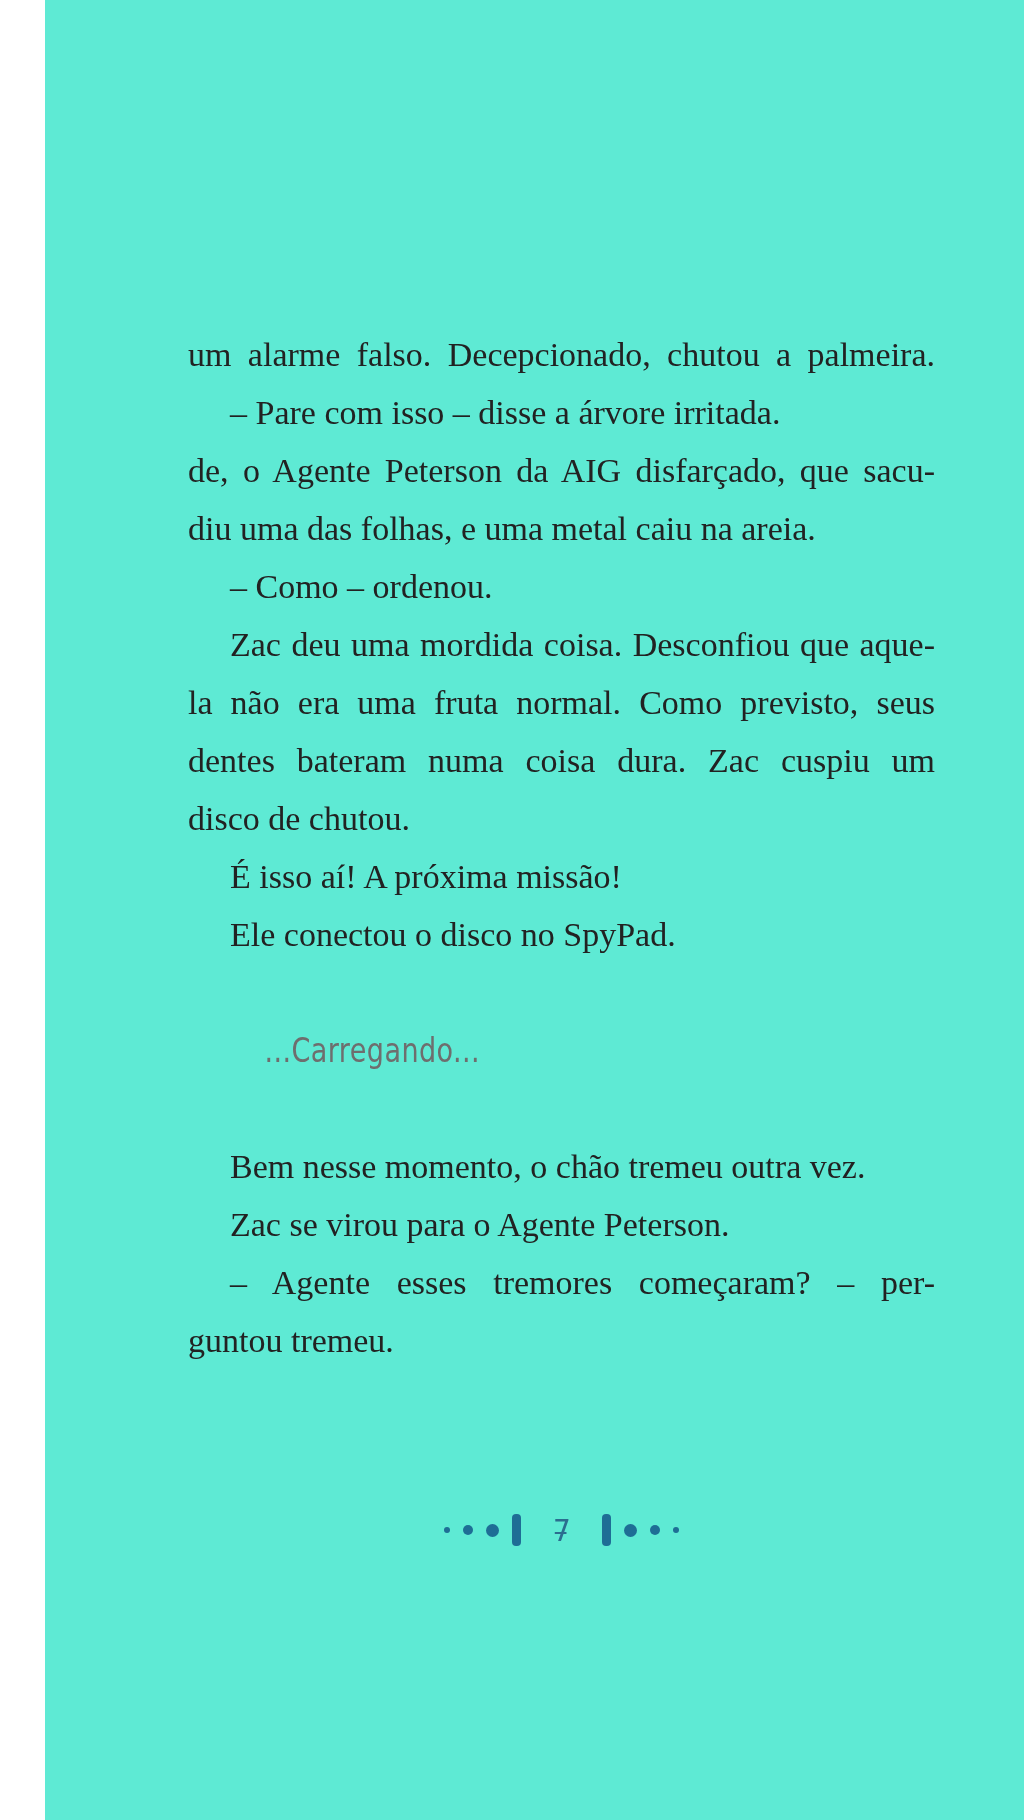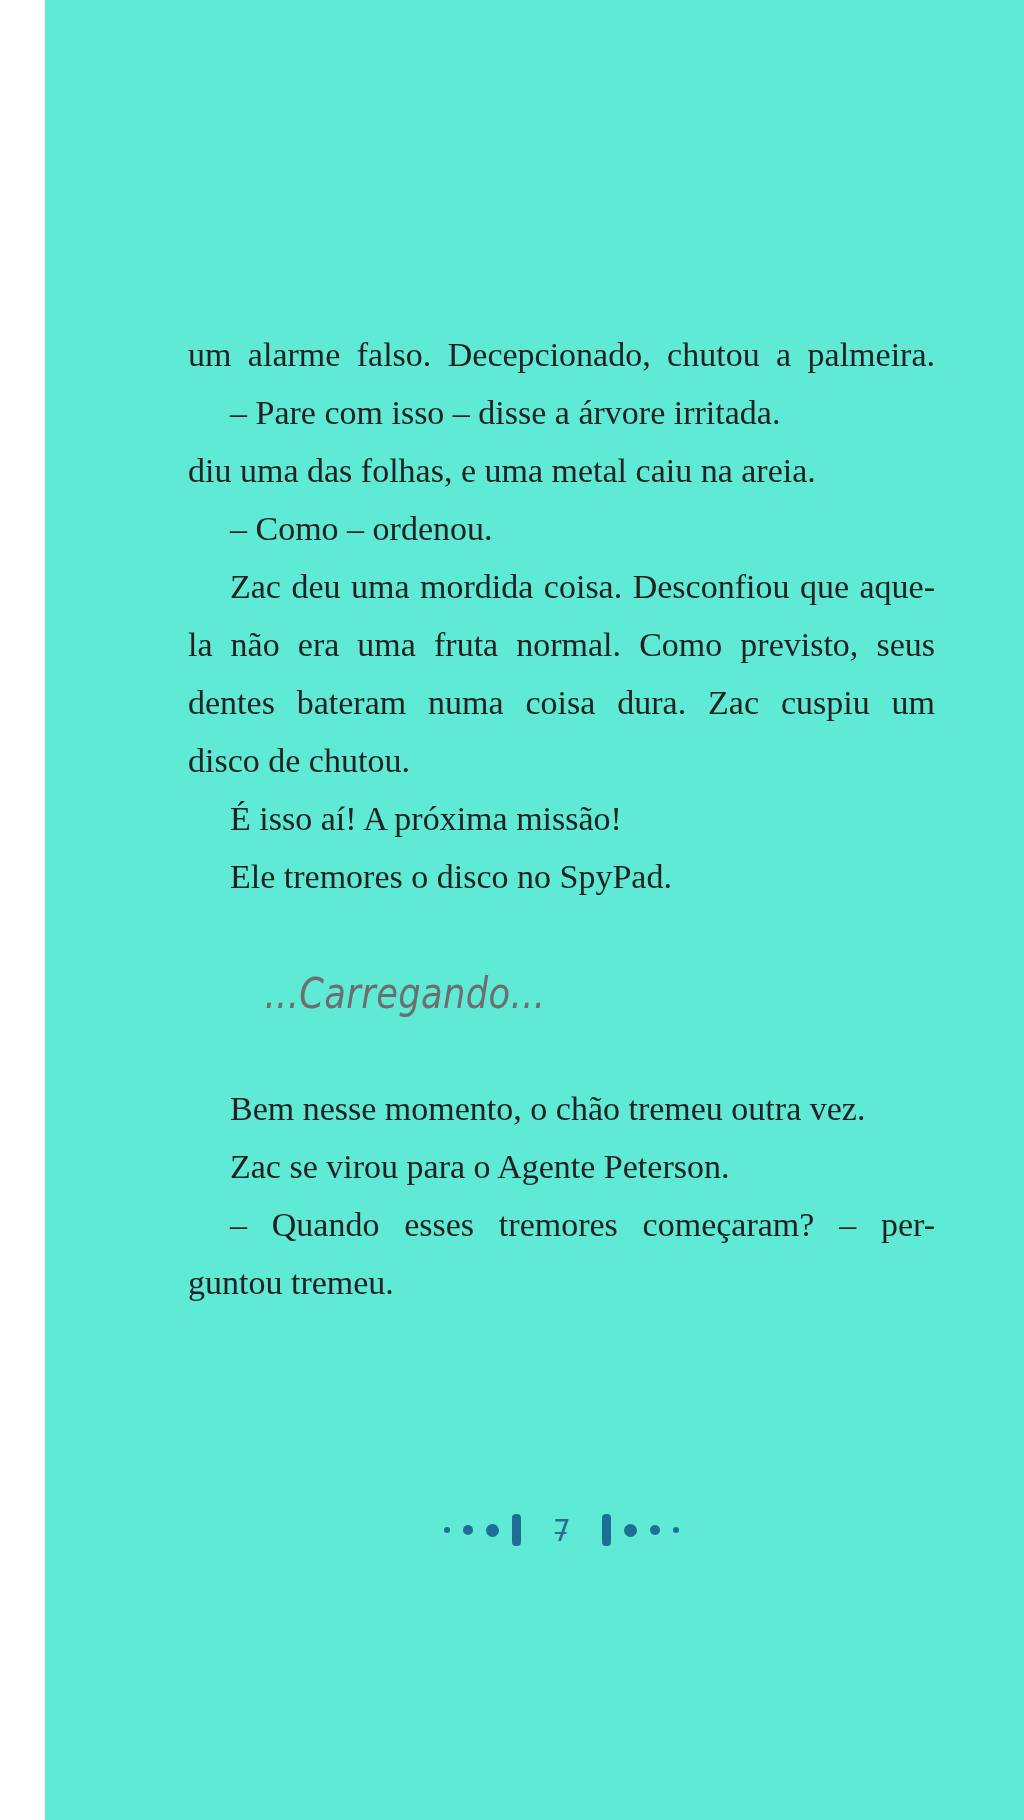--- a/index.html
+++ b/index.html
@@ -31,23 +31,22 @@
   .justify {
     text-align: justify;
     text-align-last: justify;
   }
   .indent {
     text-indent: 42px;
   }
   .loading {
     margin: 58px 0;
     font-family: "DejaVu Sans", sans-serif;
-    font-size: 43px;
+    font-size: 33px;
     color: #6e6e6e;
-    font-style: italic;
   }
   .loading .squeeze {
     display: inline-block;
     transform: scaleX(0.82);
     transform-origin: left center;
     letter-spacing: 0.5px;
   }
   .footer {
     position: absolute;
     left: 143px;
@@ -95,34 +94,35 @@
   }
 </style>
 </head>
 <body>
 
 <div class="page">
 
   <div class="text-block">
     <div class="line justify">um alarme falso. Decepcionado, chutou a palmeira.</div>
     <div class="line indent">– Pare com isso – disse a árvore irritada.</div>
+    <div class="line justify">de, o Agente Peterson da AIG disfarçado, que sacu-</div>
     <div class="line">diu uma das folhas, e uma metal caiu na areia.</div>
     <div class="line indent">– Como – ordenou.</div>
     <div class="line indent justify">Zac deu uma mordida coisa. Desconfiou que aque-</div>
     <div class="line justify">la não era uma fruta normal. Como previsto, seus</div>
     <div class="line justify">dentes bateram numa coisa dura. Zac cuspiu um</div>
     <div class="line">disco de chutou.</div>
     <div class="line indent">É isso aí! A próxima missão!</div>
-    <div class="line indent">Ele tremores o disco no SpyPad.</div>
+    <div class="line indent">Ele conectou o disco no SpyPad.</div>
     <div class="line indent loading">
       <span class="squeeze">...Carregando...</span>
     </div>
     <div class="line indent">Bem nesse momento, o chão tremeu outra vez.</div>
     <div class="line indent">Zac se virou para o Agente Peterson.</div>
-    <div class="line indent justify">– Quando esses tremores começaram? – per-</div>
+    <div class="line indent justify">– Agente esses tremores começaram? – per-</div>
     <div class="line">guntou tremeu.</div>
   </div>
 
   <div class="footer">
     <span class="dot d1"></span>
     <span class="dot d2"></span>
     <span class="dot d3"></span>
     <span class="bar"></span>
     <span class="page-num">7</span>
     <span class="bar"></span>

